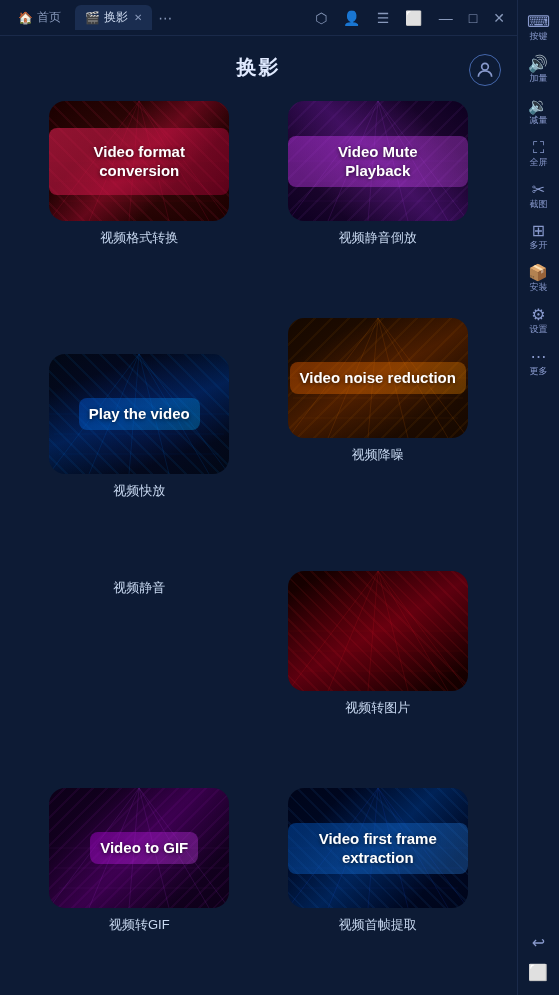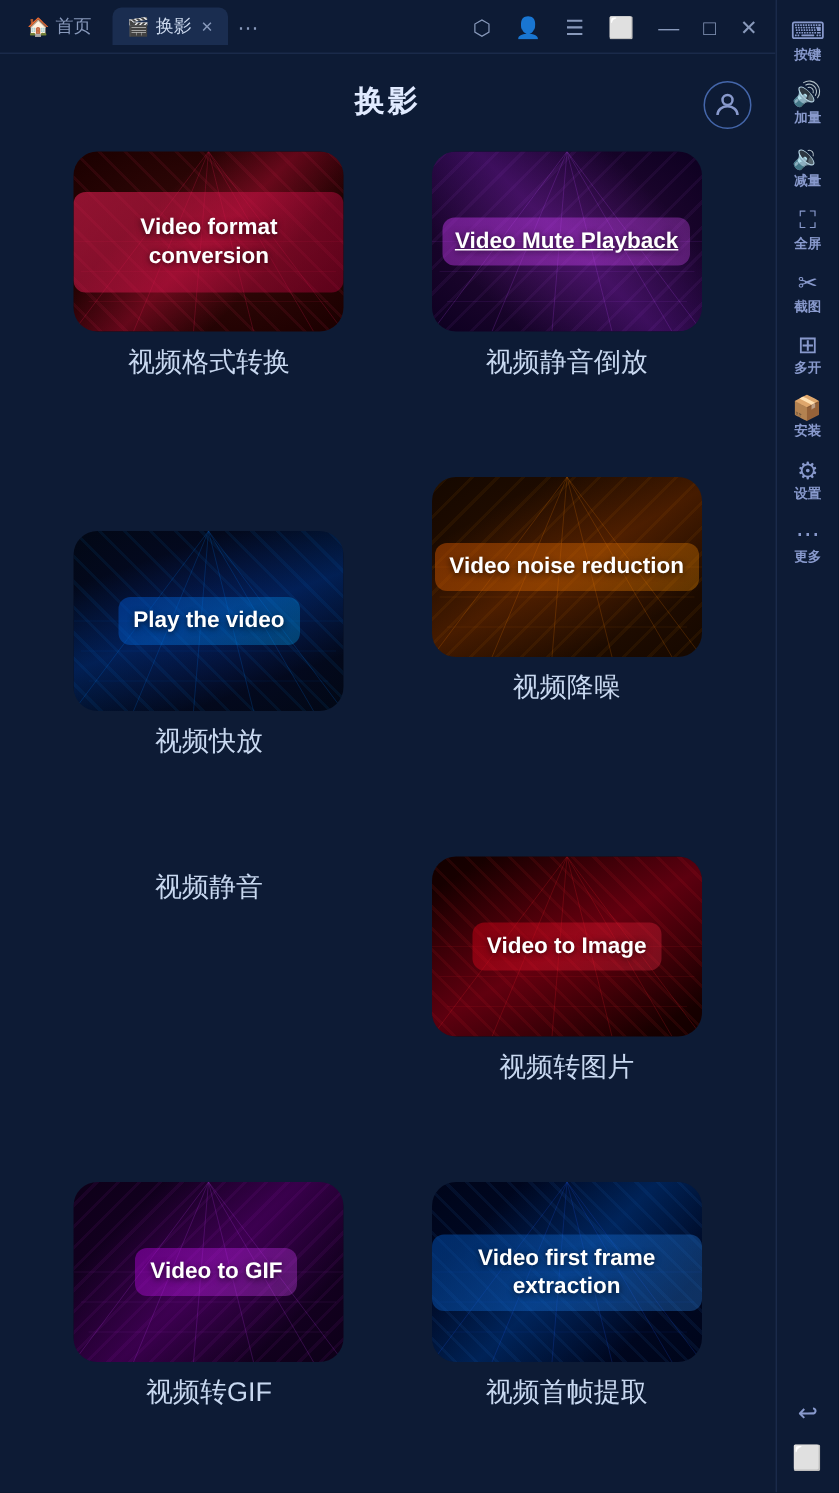--- a/index.html
+++ b/index.html
@@ -135,21 +135,21 @@
       font-size: 15px;
       font-weight: bold;
       color: #fff;
       text-align: center;
       line-height: 1.3;
       text-shadow: 0 1px 4px rgba(0,0,0,0.7);
     }
     .card-label {
       margin-top: 8px;
       color: #c8d8f0;
-      font-size: 18px;
+      font-size: 13px;
       text-align: center;
     }
 
     
     .card-format {
       background: radial-gradient(ellipse at center, #3a0a0a 0%, #1a0000 100%);
     }
     .card-format::before {
       content: '';
       position: absolute;
@@ -173,22 +173,21 @@
       position: absolute;
       inset: 0;
       background:
         linear-gradient(45deg, transparent 20%, rgba(180,50,255,0.25) 50%, transparent 80%),
         repeating-linear-gradient(-45deg, rgba(200,100,255,0.06) 0px, rgba(200,100,255,0.06) 2px, transparent 2px, transparent 12px);
     }
     .card-mute-play-inner {
       position: relative; z-index: 1;
       background: linear-gradient(135deg, rgba(180,50,220,0.5), rgba(220,80,255,0.3));
       border-radius: 8px;
-      padding: 6px 8px;
-      text-decoration: underline;
+      padding: 6px 23px;
     }
 
     .card-play {
       background: radial-gradient(ellipse at center, #050a2a 0%, #020815 100%);
       margin-top: 36px;
     }
     .card-play::before {
       content: '';
       position: absolute;
       inset: 0;
@@ -328,21 +327,20 @@
       color: #8899cc;
       line-height: 1;
     }
     .sidebar-btn .sb-label {
       font-size: 9px;
       color: #8899cc;
       margin-top: 2px;
       text-align: left;
       line-height: 1.1;
       white-space: nowrap;
-      font-weight: bold;
     }
     .sidebar-spacer { flex: 1; }
   </style>
 </head>
 <body>
 
 <div class="main-area">
 
   <div class="title-bar">
     <div class="tab-home">
@@ -474,23 +472,20 @@
           <line x1="90" y1="0" x2="0" y2="120" stroke="#ff2030" stroke-width="0.5" stroke-opacity="0.5"></line>
           <line x1="90" y1="0" x2="40" y2="120" stroke="#ff2030" stroke-width="0.5" stroke-opacity="0.5"></line>
           <line x1="90" y1="0" x2="80" y2="120" stroke="#ff2030" stroke-width="0.5" stroke-opacity="0.5"></line>
           <line x1="90" y1="0" x2="120" y2="120" stroke="#ff2030" stroke-width="0.5" stroke-opacity="0.5"></line>
           <line x1="90" y1="0" x2="160" y2="120" stroke="#ff2030" stroke-width="0.5" stroke-opacity="0.5"></line>
           <line x1="90" y1="0" x2="180" y2="120" stroke="#ff2030" stroke-width="0.5" stroke-opacity="0.5"></line>
           <line x1="0" y1="60" x2="180" y2="60" stroke="#ff2030" stroke-width="0.4" stroke-opacity="0.3"></line>
           <line x1="5" y1="80" x2="175" y2="80" stroke="#ff2030" stroke-width="0.4" stroke-opacity="0.3"></line>
           <line x1="10" y1="100" x2="170" y2="100" stroke="#ff2030" stroke-width="0.4" stroke-opacity="0.3"></line>
         </svg>
-        <div class="card-toimg-inner">
-          <span>Video to Image</span>
-        </div>
       </div>
       <div class="card-label">视频转图片</div>
     </div>
 
     <div class="card">
       <div class="card-img card-gif">
         <svg class="grid-overlay" viewBox="0 0 180 120" preserveAspectRatio="none">
           <line x1="90" y1="0" x2="0" y2="120" stroke="#cc40ff" stroke-width="0.5" stroke-opacity="0.5"></line>
           <line x1="90" y1="0" x2="40" y2="120" stroke="#cc40ff" stroke-width="0.5" stroke-opacity="0.5"></line>
           <line x1="90" y1="0" x2="80" y2="120" stroke="#cc40ff" stroke-width="0.5" stroke-opacity="0.5"></line>

